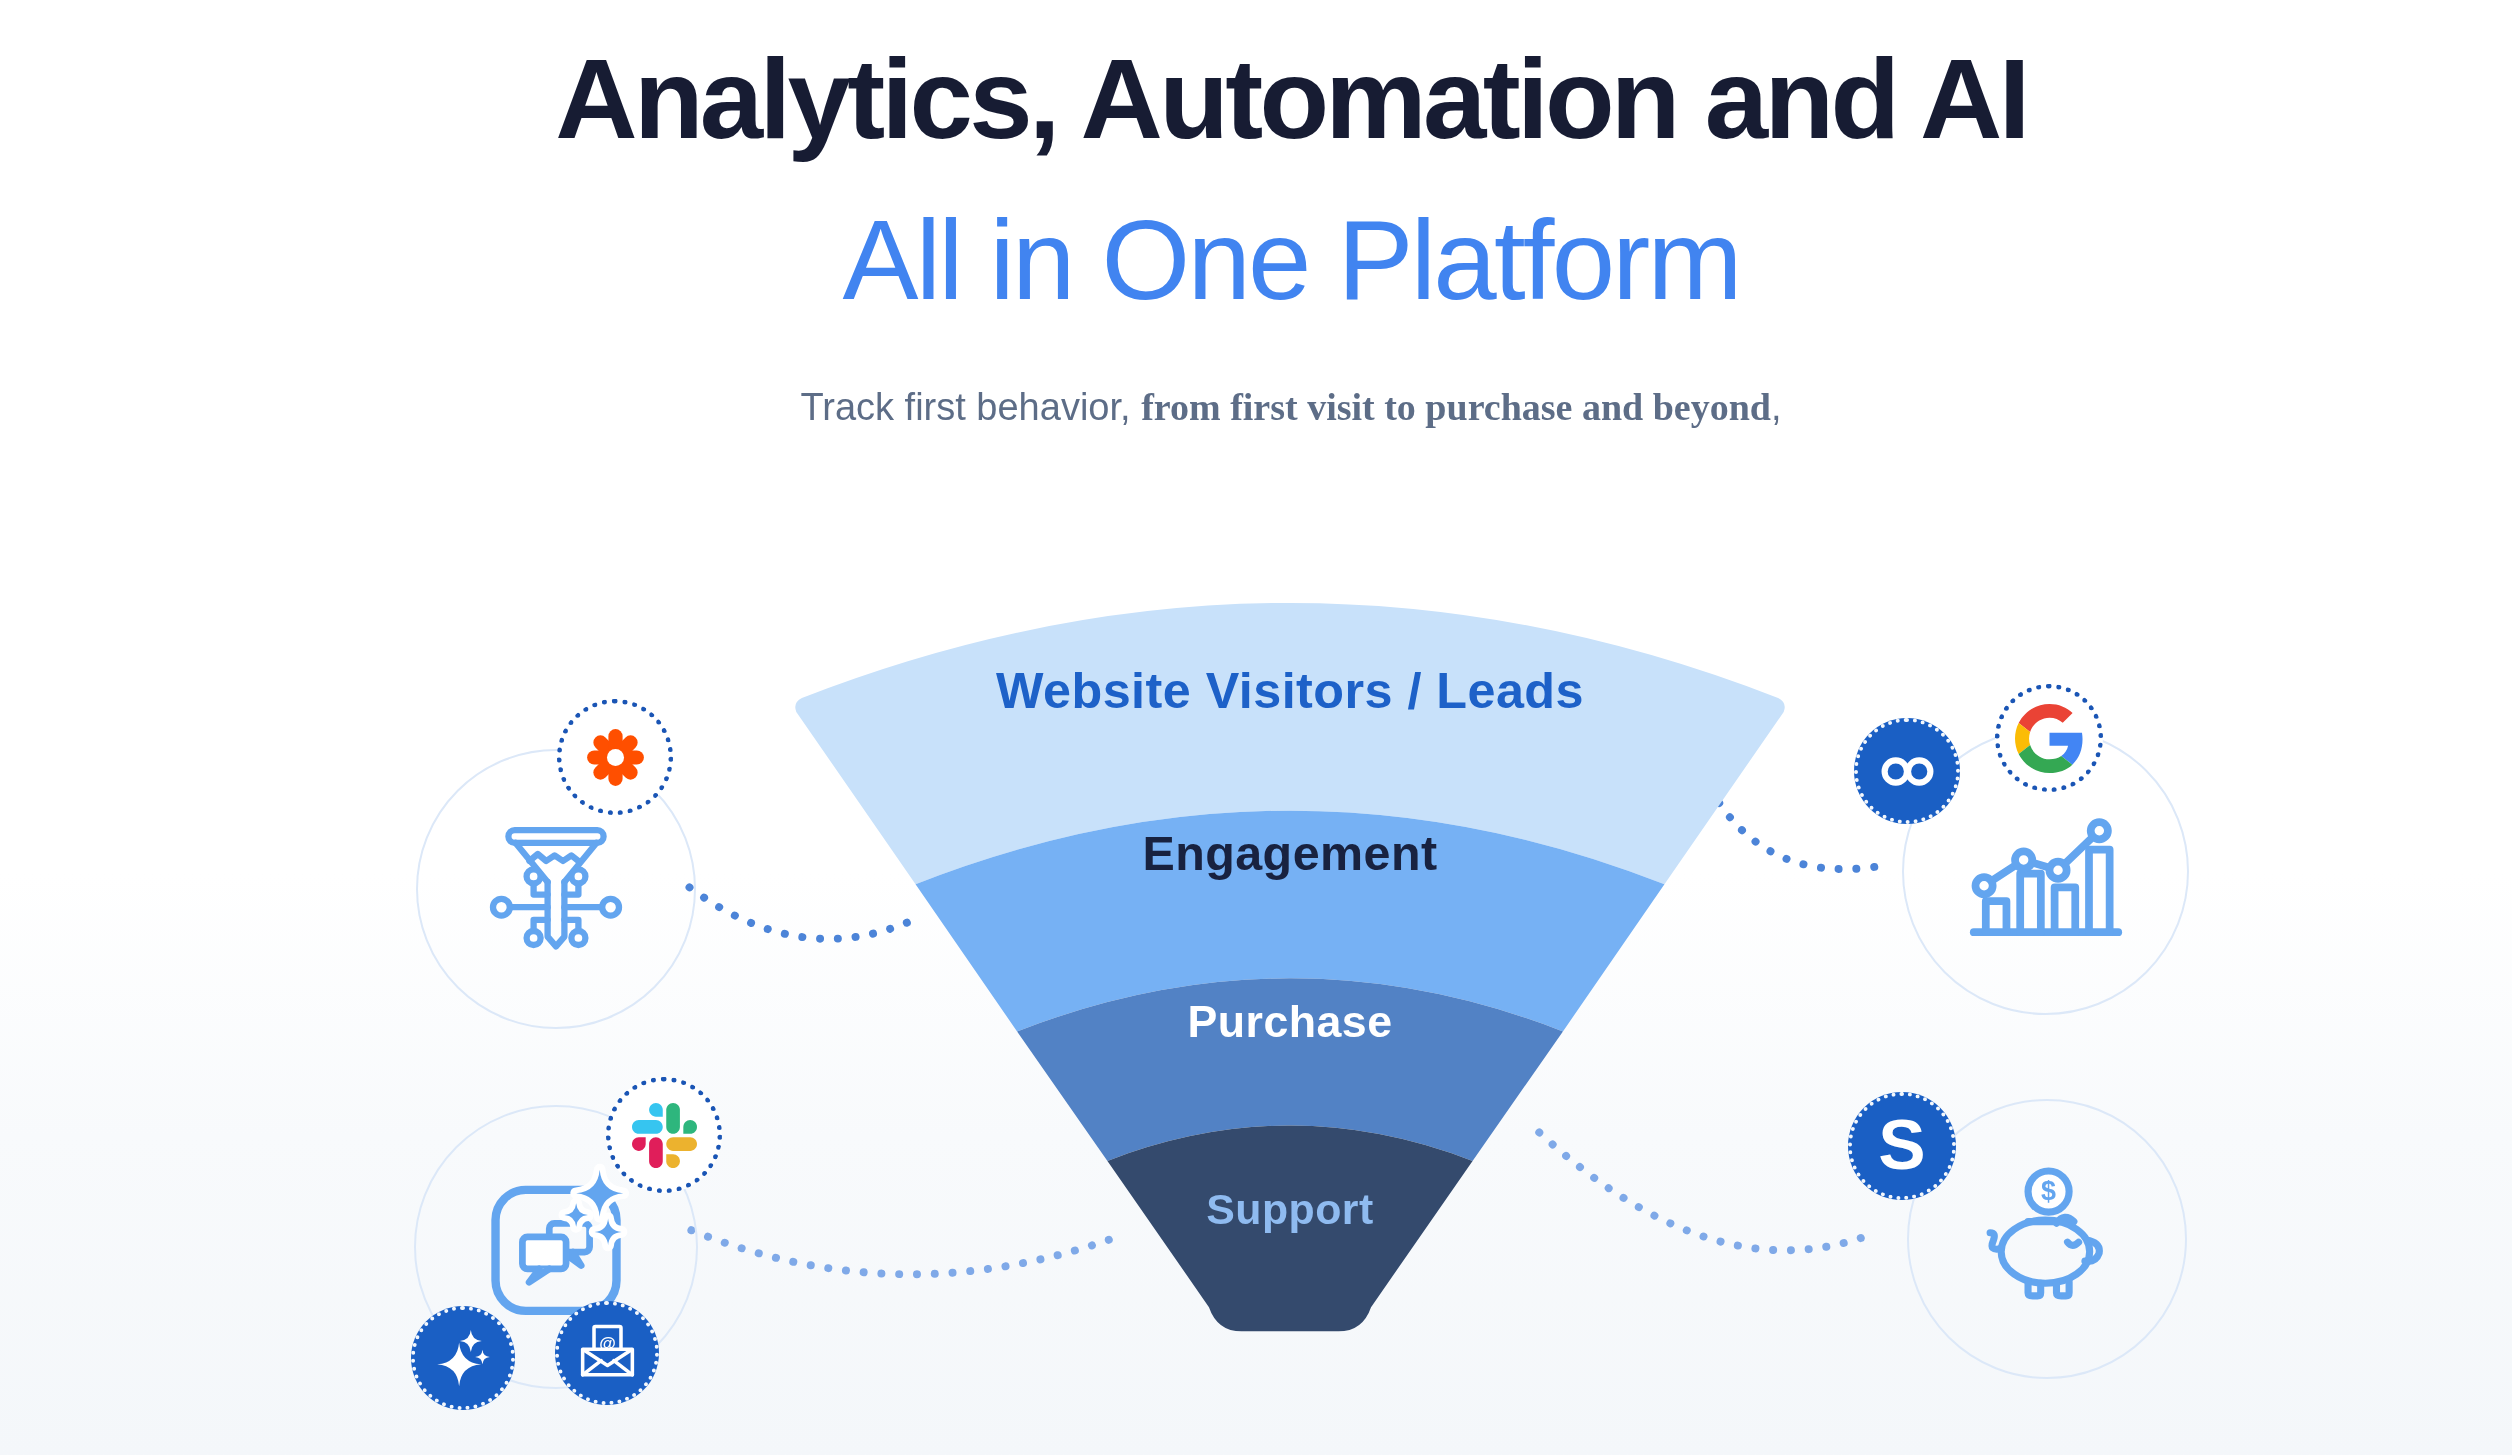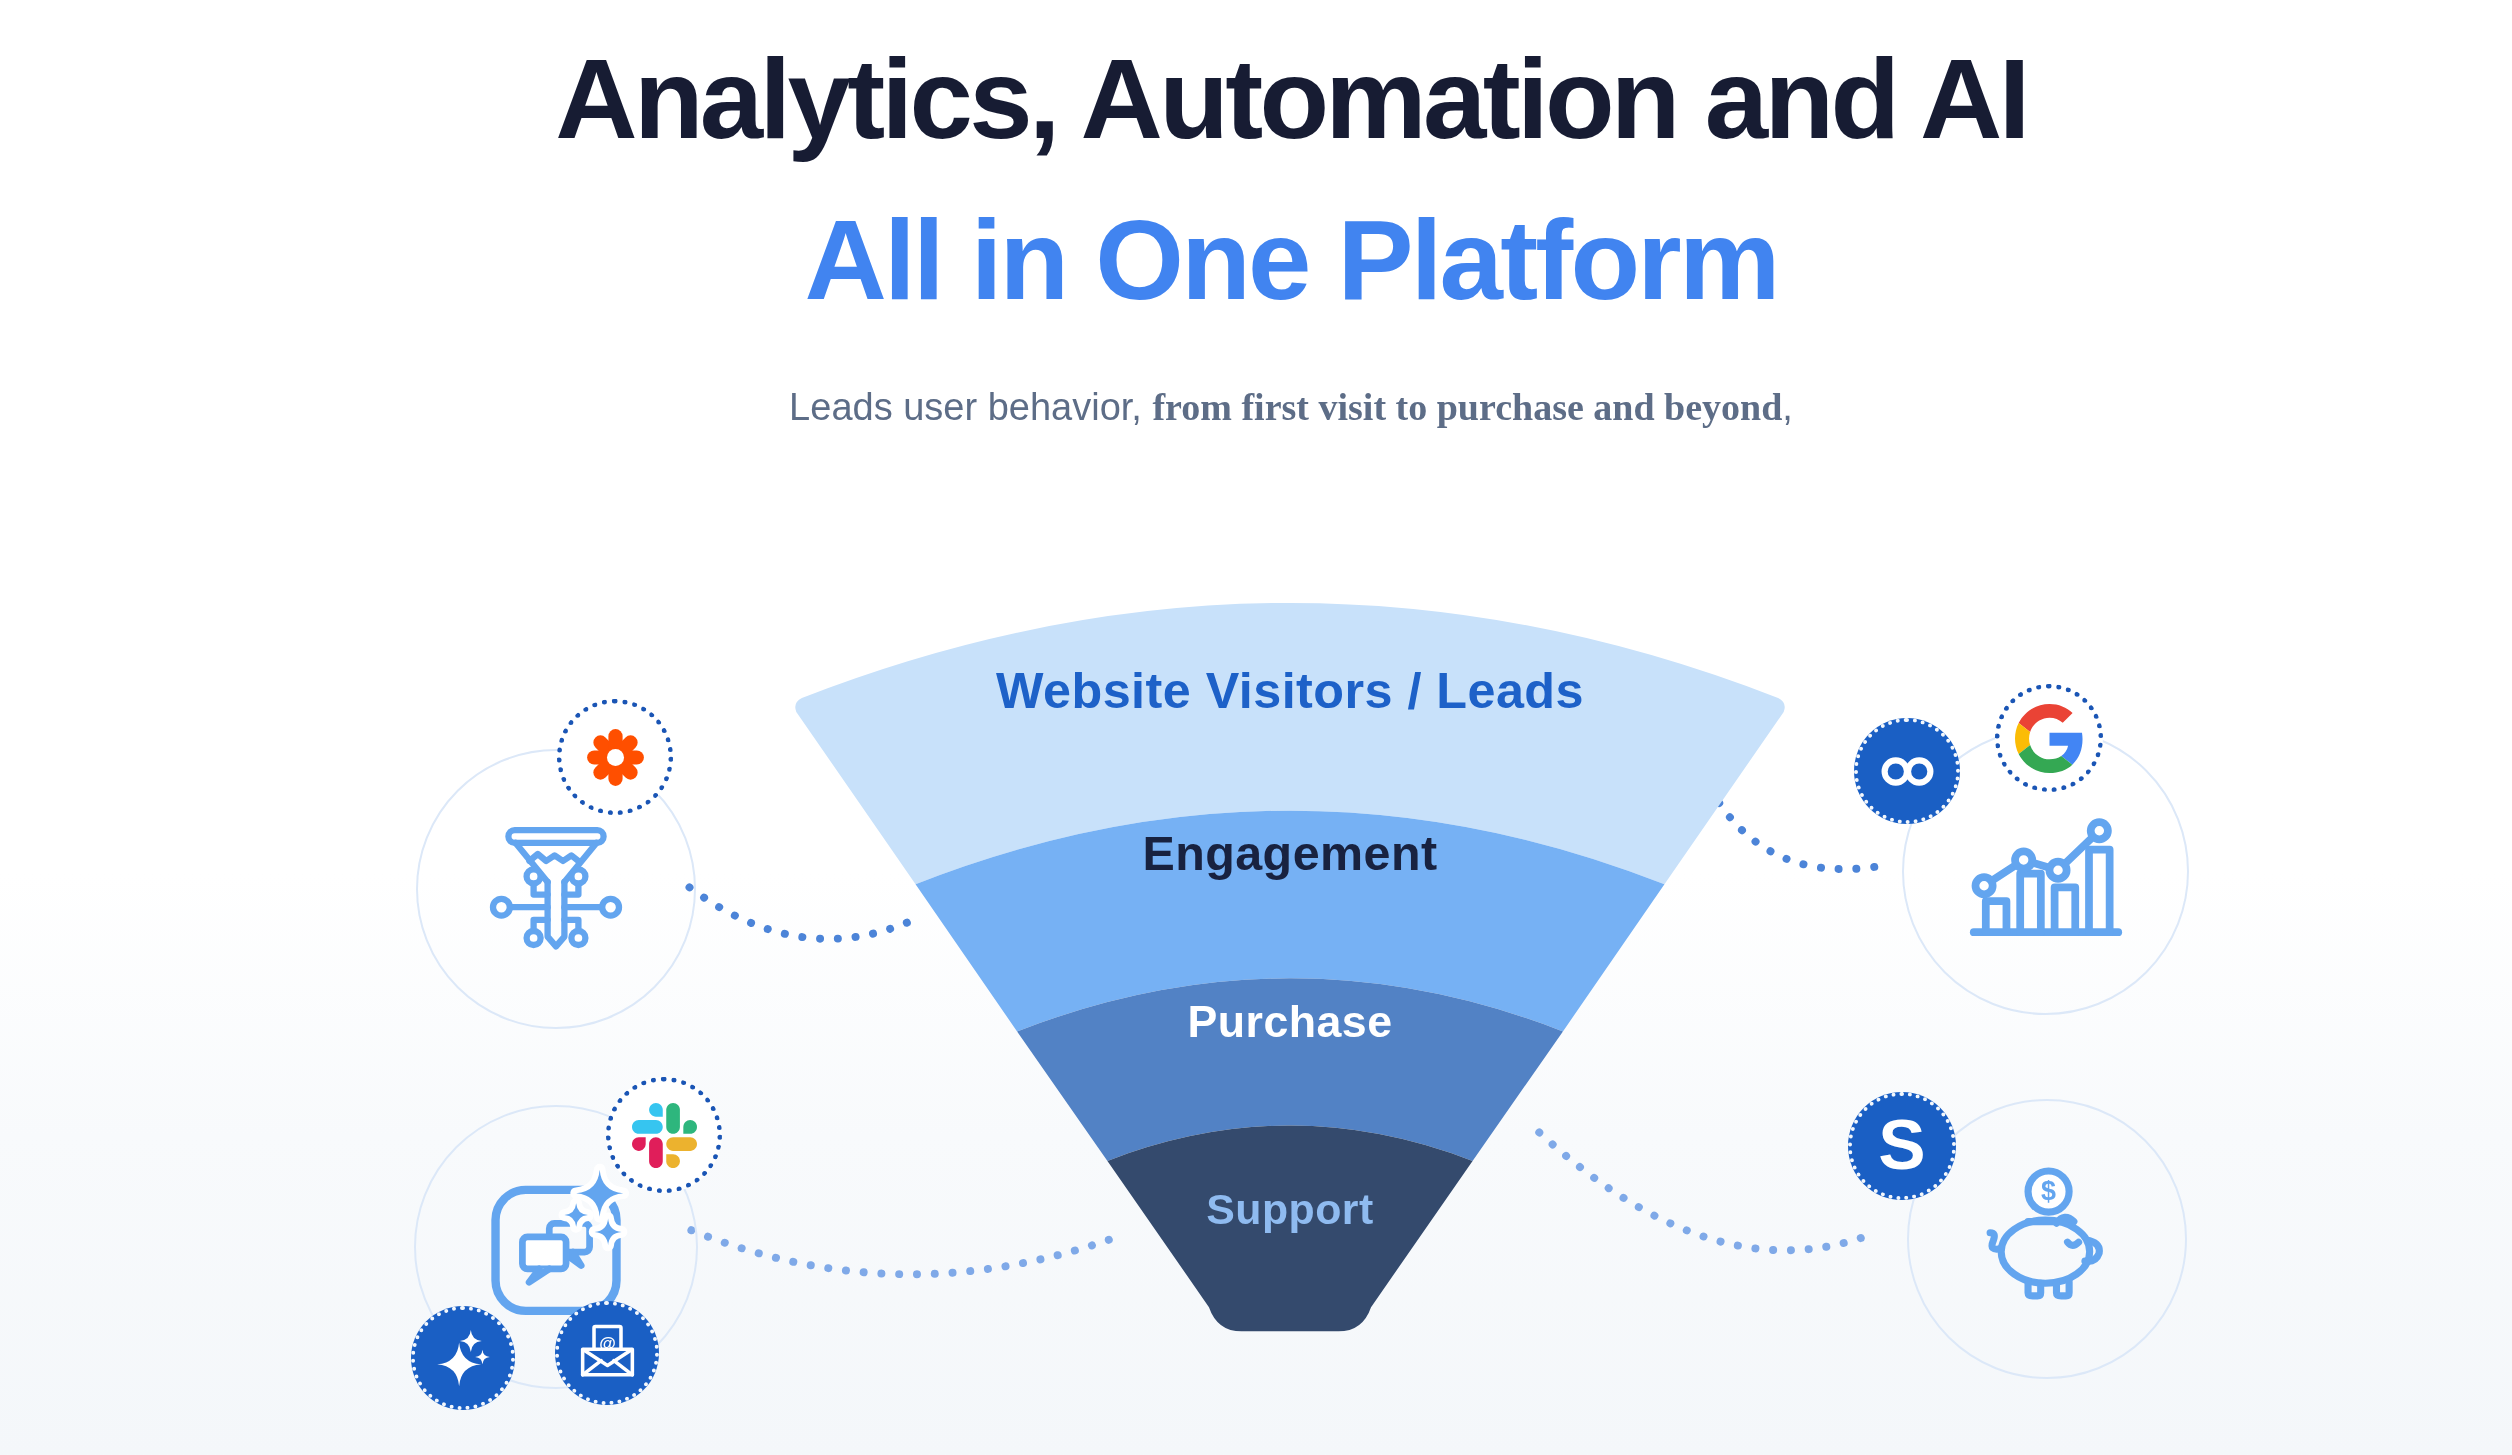--- a/index.html
+++ b/index.html
@@ -7,21 +7,21 @@
     position:relative;width:2512px;height:1456px;overflow:hidden;
     background:linear-gradient(180deg,#ffffff 0%,#ffffff 60%,#f8fafc 78%,#f4f7fa 100%);
     font-family:"Liberation Sans","DejaVu Sans",sans-serif;
   }
   .hero{position:absolute;left:1291px;top:0;width:2050px;transform:translateX(-50%);text-align:center;}
   .hero h1{
     margin:0;margin-top:32px;font-size:114px;line-height:1.18;font-weight:700;
     letter-spacing:-3.7px;
   }
   .hero h2{
-    margin:12px;margin-top:26px;font-size:114px;line-height:1.18;font-weight:700;
+    margin:12px;margin-top:26px;font-size:114px;line-height:1.18;font-weight:400;
     letter-spacing:-2.8px;
   }
   .hero .desc{
     margin:0;margin-top:54px;font-size:38px;line-height:52px;font-weight:400;letter-spacing:0;
   }
   .hero .desc strong{font-weight:700;font-family:Liberation Serif, serif;}
   .connectors{position:absolute;left:0;top:0;width:2512px;height:1456px;pointer-events:none;}
   .funnel{position:absolute;left:787px;top:601px;width:1006px;height:764px;}
   .funnel text{font-family:"Liberation Sans","DejaVu Sans",sans-serif;font-weight:700;letter-spacing:.5px;}
   .bigcircle{
@@ -41,21 +41,21 @@
   svg{display:block;}
 </style>
 </head>
 <body>
 
 <div class="page">
 
   <section class="hero">
     <h1 style="color: rgb(23, 28, 51);">Analytics, Automation and AI</h1>
     <h2 style="color: rgb(65, 132, 240);">All in One Platform</h2>
-    <p class="desc" style="color: rgb(93, 109, 135);"><span><span>Leads user behavior, </span><strong>from first visit to purchase and beyond</strong><span>,</span></span><br></p>
+    <p class="desc" style="color: rgb(93, 109, 135);"><span><span>Track first behavior, </span><strong>from first visit to purchase and beyond</strong><span>,</span></span><br></p>
   </section>
 
   <svg class="connectors" viewBox="0 0 2696 1562" fill="none">
     <path d="M 740 952 Q 858 1040 978 988" stroke-width="8.5" stroke-linecap="round" stroke-dasharray="0.1 19" stroke="#4C84D8"></path>
     <path d="M 742 1320 Q 968 1412 1205 1325" stroke-width="8.5" stroke-linecap="round" stroke-dasharray="0.1 19" stroke="#7FA9E8"></path>
     <path d="M 1835 845 Q 1892 947 2012 930" stroke-width="8.5" stroke-linecap="round" stroke-dasharray="0.1 19" stroke="#4C84D8"></path>
     <path d="M 1652 1215 Q 1842 1390 2012 1323" stroke-width="8.5" stroke-linecap="round" stroke-dasharray="0.1 19" stroke="#7FA9E8"></path>
   </svg>
 
   <svg class="funnel" viewBox="0 0 1080 820">

